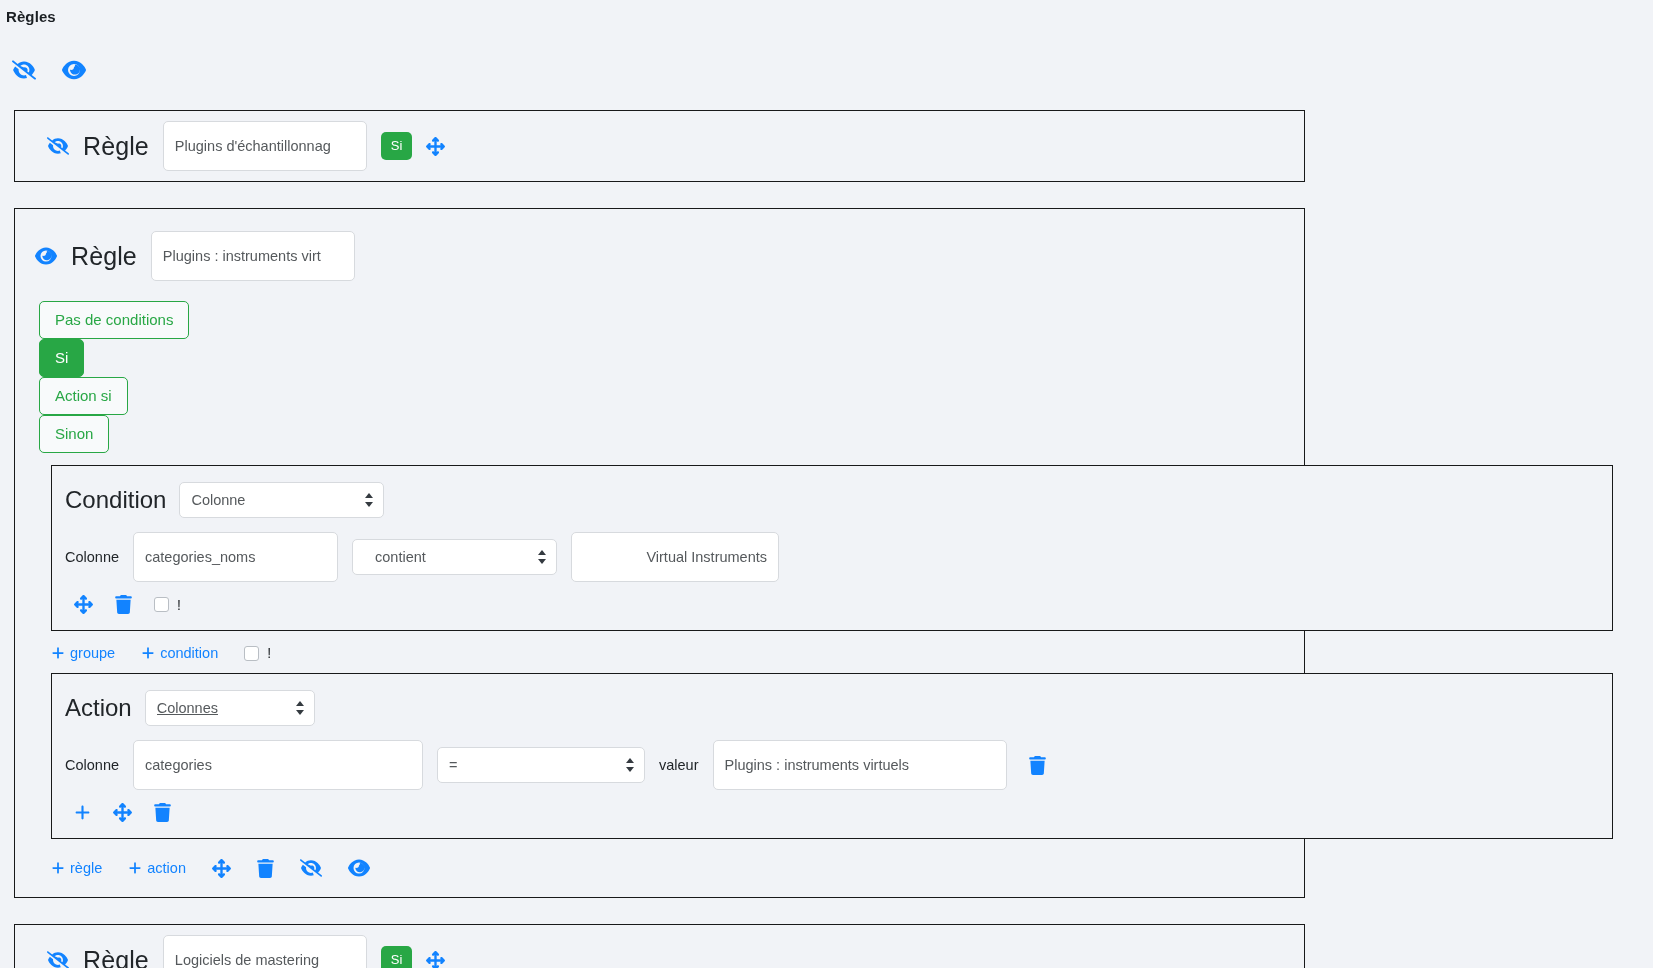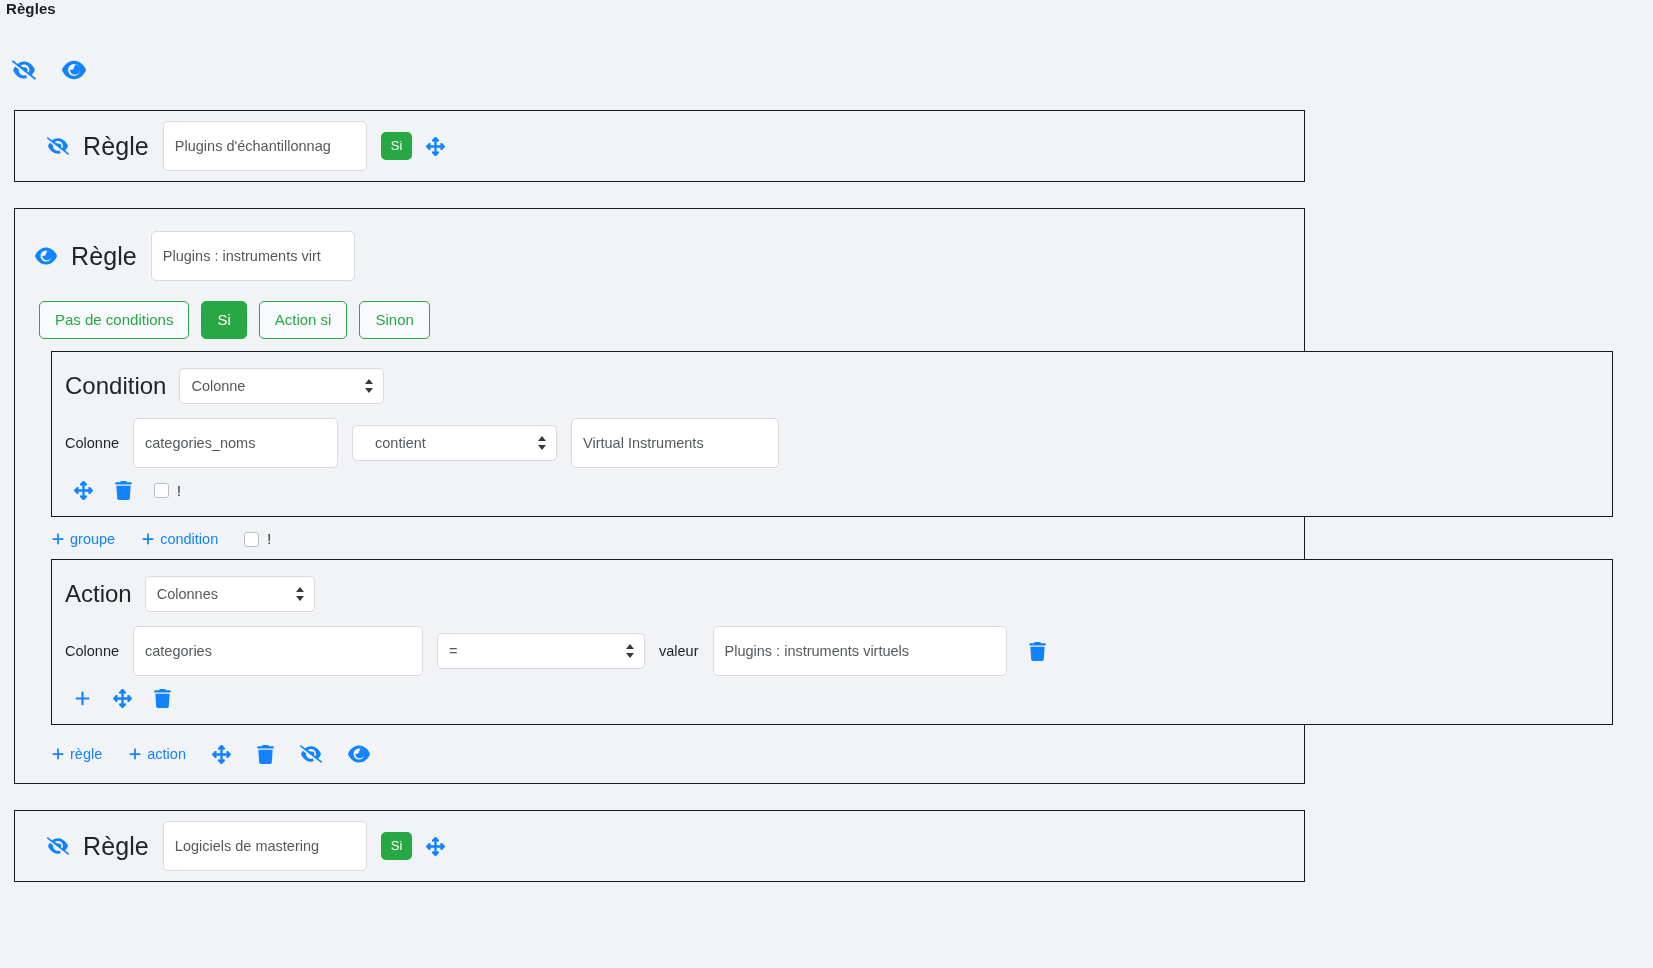--- a/index.html
+++ b/index.html
@@ -11,21 +11,21 @@
     width: 1653px;
     height: 968px;
     font-family: "Liberation Sans", sans-serif;
     color: #212529;
     overflow: hidden;
     position: relative;
   }
   .page-title {
     position: absolute;
     left: 6px;
-    top: 0;
+    top: 8px;
     font-size: 15px;
     font-weight: bold;
     color: #1b1f23;
     letter-spacing: 0.1px;
   }
   .top-toolbar {
     position: absolute;
     left: 12px;
     top: 58px;
     display: flex;
@@ -93,23 +93,24 @@
     font-size: 13px;
     border-radius: 5px;
     padding: 7px 10px 8px;
     line-height: 1;
     border: none;
     cursor: pointer;
     font-family: "Liberation Sans", sans-serif;
   }
   .mode-row {
     display: flex;
-    align-items: center;
-    gap: 12px;
+    align-items: flex-start;
+    gap: 0;
     padding: 20px 0 0 24px;
+    flex-direction: column;
   }
   .mode-btn {
     font-family: "Liberation Sans", sans-serif;
     font-size: 15px;
     padding: 9px 15px;
     border: 1px solid #28a745;
     border-radius: 5px;
     background: #f8fafb;
     color: #28a745;
     cursor: pointer;
@@ -305,21 +306,21 @@
           <select class="select-ctl" style="width:205px;padding-left:22px;">
             <option>contient</option>
           </select>
           <span class="arrows">
             <svg width="10" height="16" viewBox="0 0 10 16" fill="#343a40">
               <path d="M5 1 L9 6 L1 6 Z"></path>
                 <path d="M5 15 L9 10 L1 10 Z"></path>
             </svg>
           </span>
         </span>
-        <input class="text-input" type="text" style="width: 208px;" value="Virtual Instruments">
+        <input class="text-input" type="text" style="width: 208px; text-align: right;" value="Virtual Instruments">
       </div>
 
       <div class="mini-toolbar">
         <span class="icon-btn">
           <svg width="19" height="19" viewBox="0 0 512 512" fill="#1283ff">
             <path d="M278.6 9.4c-12.5-12.5-32.8-12.5-45.3 0l-64 64c-12.5 12.5-12.5 32.8 0 45.3s32.8 12.5 45.3 0L224 109.3V224H109.3l9.4-9.4c12.5-12.5 12.5-32.8 0-45.3s-32.8-12.5-45.3 0l-64 64c-12.5 12.5-12.5 32.8 0 45.3l64 64c12.5 12.5 32.8 12.5 45.3 0s12.5-32.8 0-45.3l-9.4-9.4H224V402.7l-9.4-9.4c-12.5-12.5-32.8-12.5-45.3 0s-12.5 32.8 0 45.3l64 64c12.5 12.5 32.8 12.5 45.3 0l64-64c12.5-12.5 12.5-32.8 0-45.3s-32.8-12.5-45.3 0l-9.4 9.4V288H402.7l-9.4 9.4c-12.5 12.5-12.5 32.8 0 45.3s32.8 12.5 45.3 0l64-64c12.5-12.5 12.5-32.8 0-45.3l-64-64c-12.5-12.5-32.8-12.5-45.3 0s-12.5 32.8 0 45.3l9.4 9.4H288V109.3l9.4 9.4c12.5 12.5 32.8 12.5 45.3 0s12.5-32.8 0-45.3l-64-64z"></path>
           </svg>
         </span>
         <span class="icon-btn">
           <svg width="17" height="19" viewBox="0 0 448 512" fill="#1283ff">
@@ -352,21 +353,21 @@
         <span class="chk"></span>
         <span style="font-size:14px;">!</span>
       </span>
     </div>
 
 
     <div class="inner-box">
       <div class="inner-head">
         <span class="inner-title">Action</span>
         <span class="select-wrap">
-          <select class="select-ctl" style="width:170px;">
+          <select class="select-ctl" style="width:170px;text-decoration:underline;">
             <option>Colonnes</option>
           </select>
           <span class="arrows">
             <svg width="10" height="16" viewBox="0 0 10 16" fill="#343a40">
               <path d="M5 1 L9 6 L1 6 Z"></path>
                 <path d="M5 15 L9 10 L1 10 Z"></path>
             </svg>
           </span>
         </span>
       </div>

